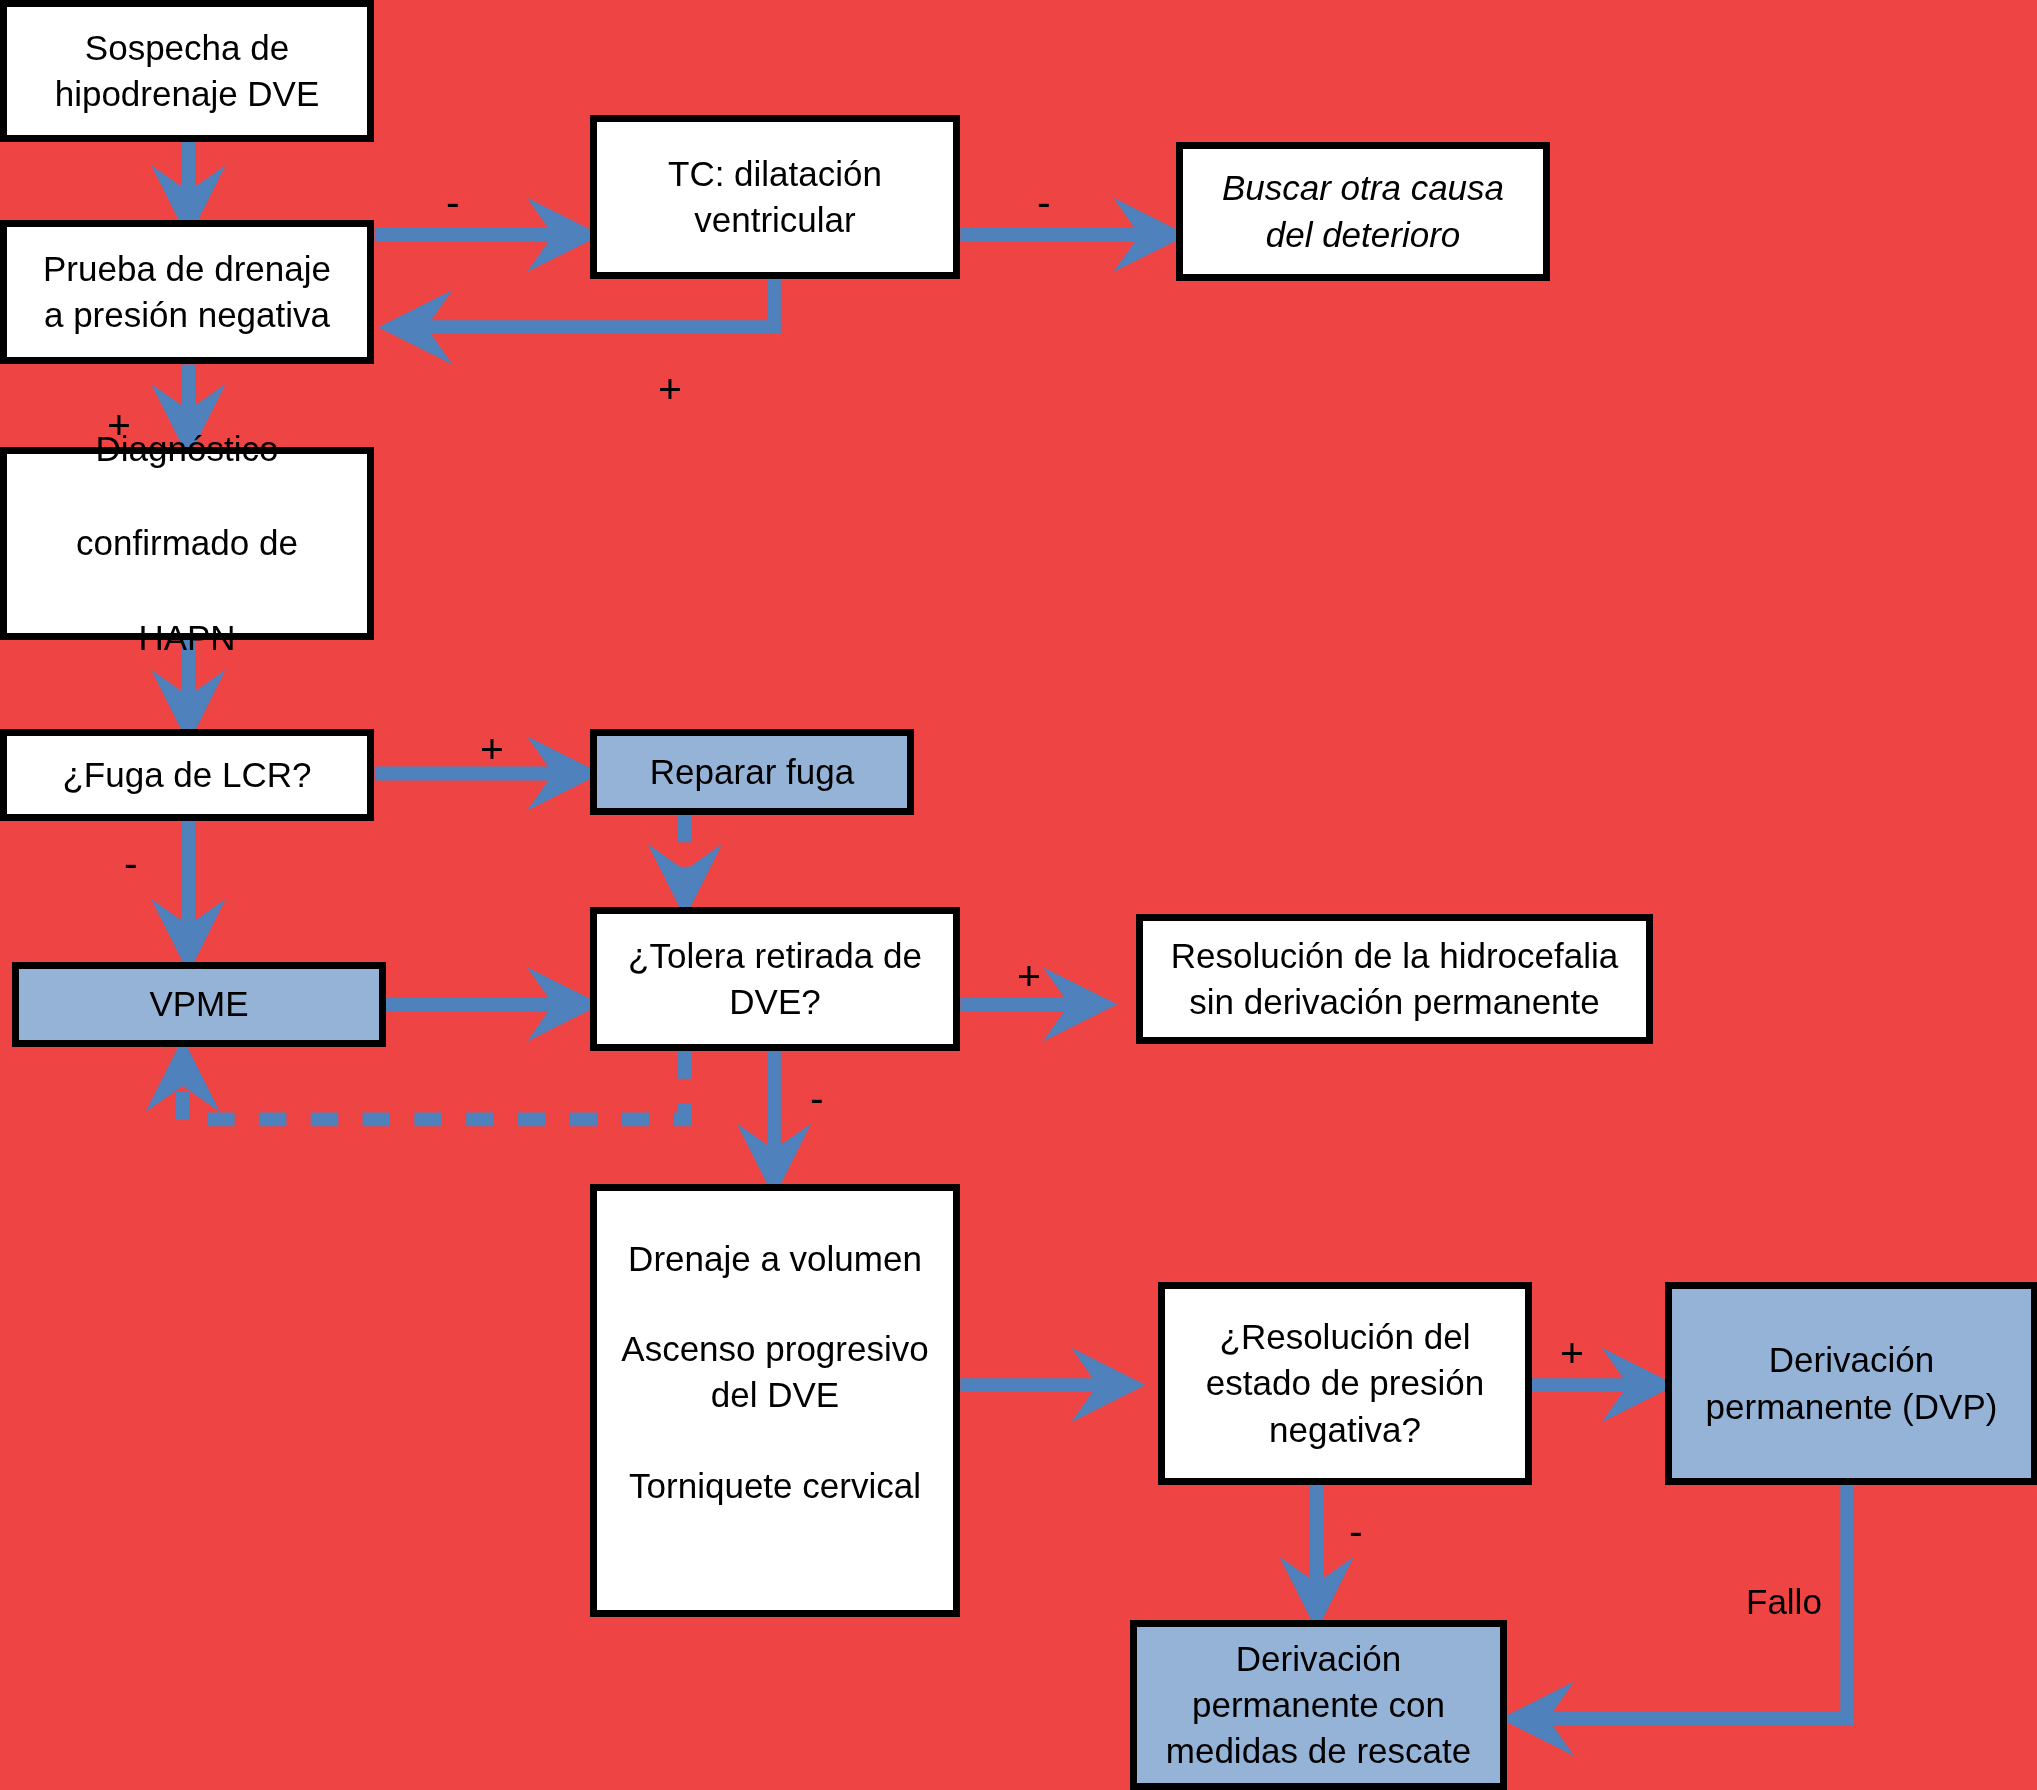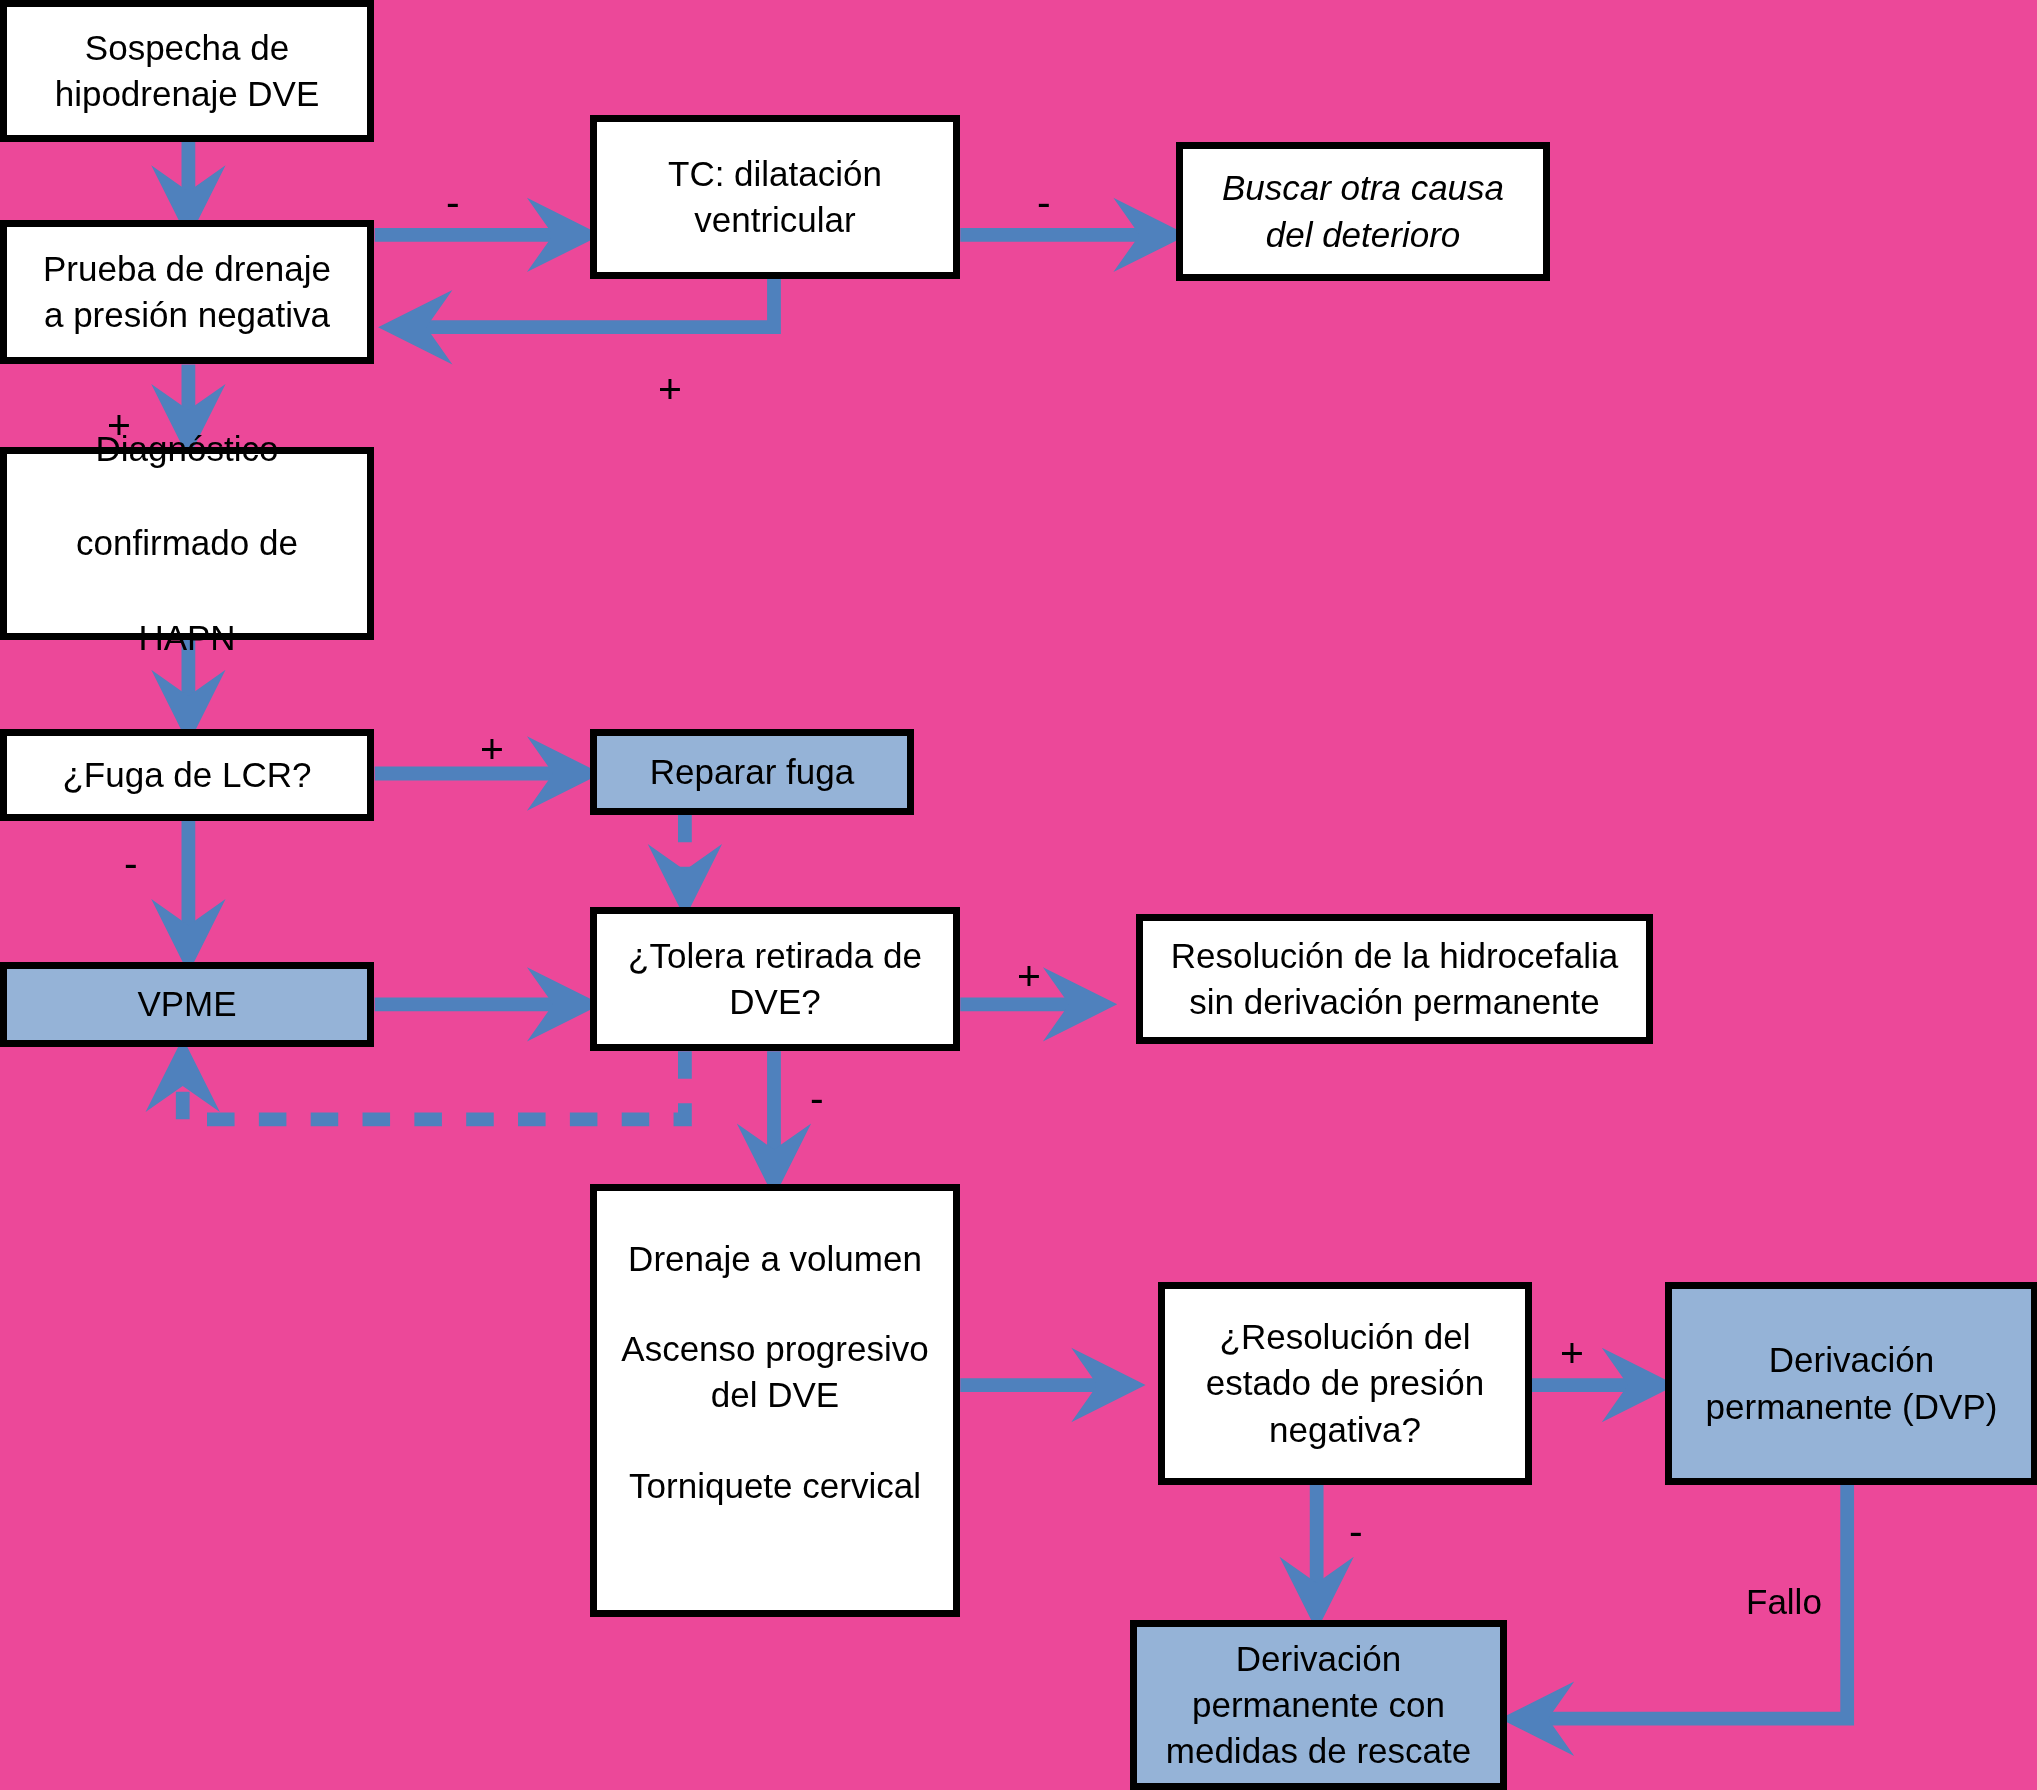--- a/index.html
+++ b/index.html
@@ -5,21 +5,21 @@
 <style>
   html, body {
     margin: 0;
     padding: 0;
     background: #ffffff;
   }
   #canvas {
     position: relative;
     width: 2038px;
     height: 1790px;
-    background: #ec4899;
+    background: #ef4444;
     font-family: "Liberation Sans", sans-serif;
     overflow: hidden;
   }
   svg.edges {
     position: absolute;
     left: 0;
     top: 0;
     width: 2038px;
     height: 1790px;
     pointer-events: none;
@@ -138,21 +138,21 @@
   </div>
 
   <div class="node" style="left:0px; top:729px; width:374px; height:92px;">
     <span class="line">¿Fuga de LCR?</span>
   </div>
 
   <div class="node filled" style="left:590px; top:729px; width:324px; height:86px;">
     <span class="line">Reparar fuga</span>
   </div>
 
-  <div class="node filled" style="left:0px; top:962px; width:374px; height:85px;">
+  <div class="node filled" style="left:12px; top:962px; width:374px; height:85px;">
     <span class="line">VPME</span>
   </div>
 
   <div class="node" style="left:590px; top:907px; width:370px; height:144px;">
     <span class="line">¿Tolera retirada de</span>
     <span class="line">DVE?</span>
   </div>
 
   <div class="node" style="left:1136px; top:914px; width:517px; height:130px;">
     <span class="line">Resolución de la hidrocefalia</span>

